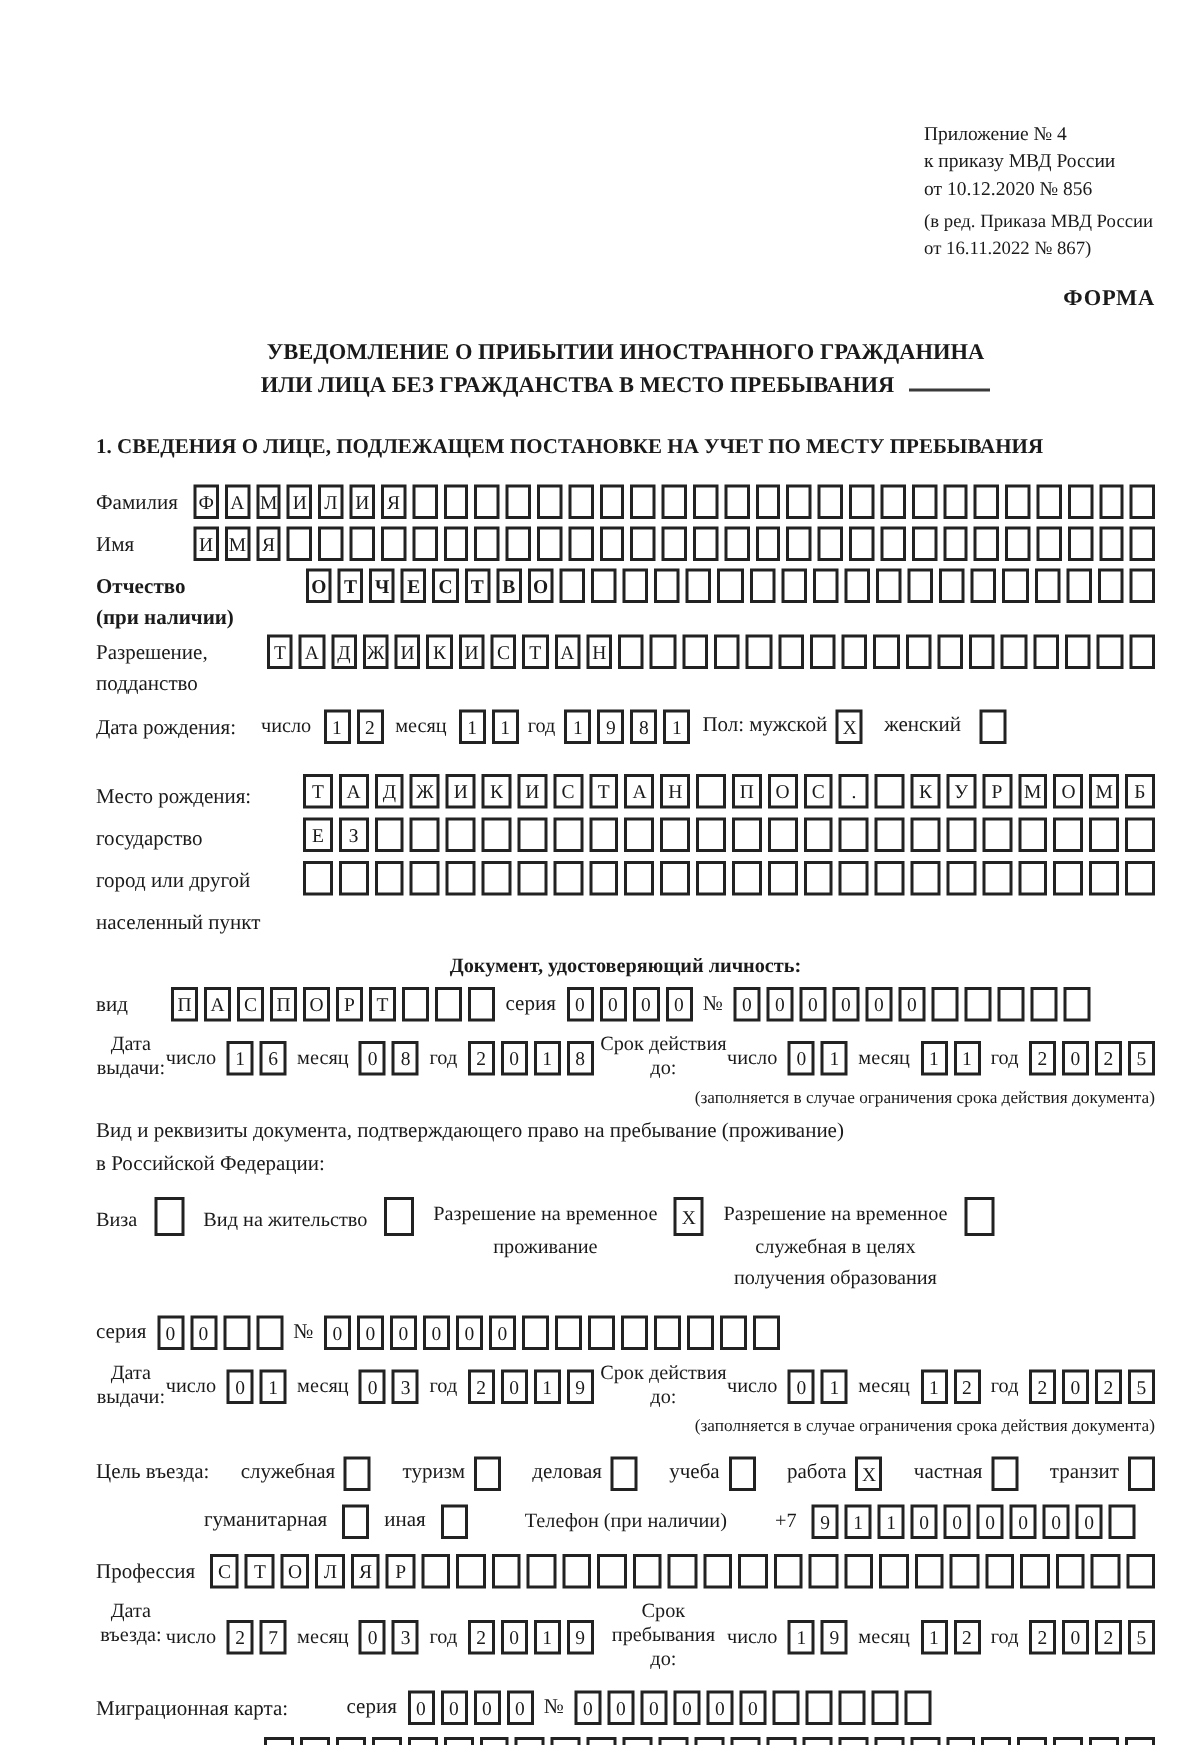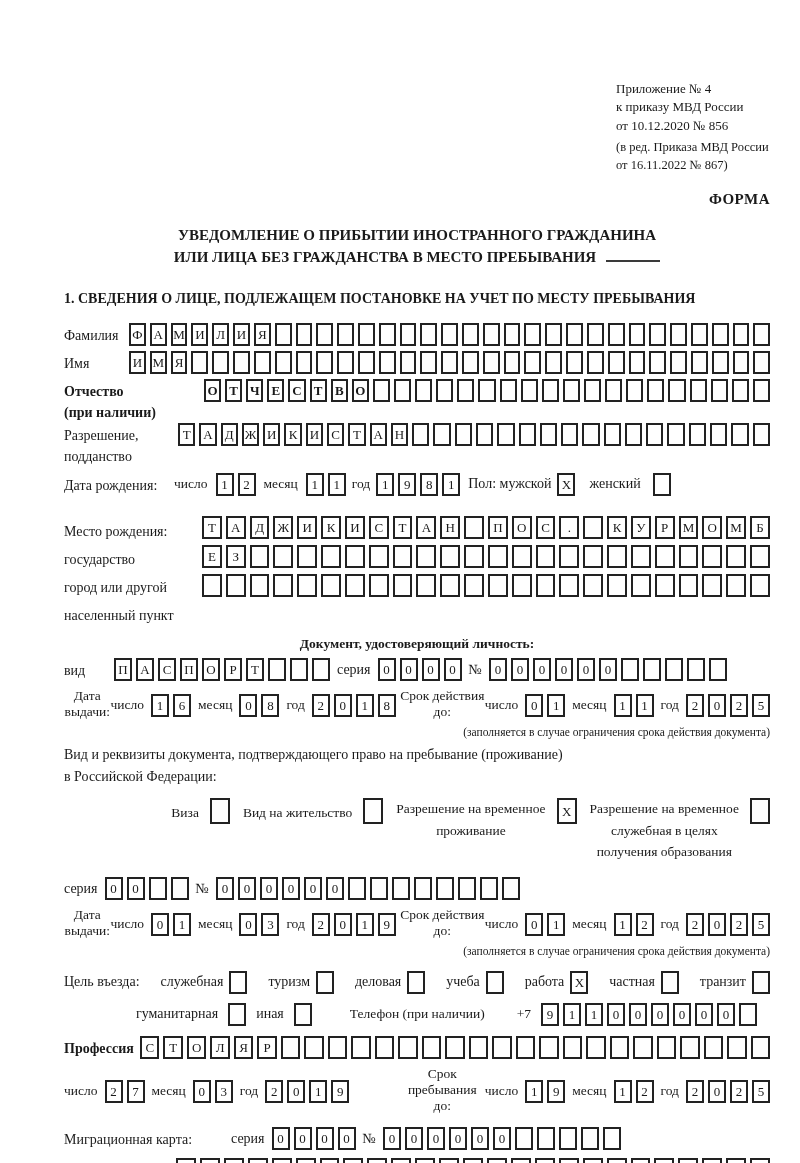--- a/index.html
+++ b/index.html
@@ -21,21 +21,21 @@
   .rows { margin-top:16px; }
 
   
   .frow { display:flex; align-items:flex-start; margin-bottom:5px; }
   .flabel { font-size:14px; line-height:21px; padding-top:2px; flex-shrink:0; }
   .lw-name  { width:65px; }
   .lw-patr  { width:140px; }
   .lw-cit   { width:114px; }
   .lw-birthplace { width:138px; }
   .lw-vid   { width:50px; }
-  .lw-prof  { width:76px;font-weight:bold; }
+  .lw-prof  { width:76px; }
   .lw-mig   { width:160px; }
   .lw-repr  { width:112px; }
 
   .boxes { display:flex; gap:4px; flex-wrap:nowrap; }
   .boxes.fill { flex:1 1 0; }
   .box { width:18px; height:23px; border:2px solid #222; background:#fff;
          display:flex; align-items:center; justify-content:center;
          font-size:13px; line-height:1; flex-shrink:0; }
   .boxes.fill .box { flex:1 1 0; width:auto; min-width:0; }
   .vstack { flex:1 1 0; display:flex; flex-direction:column; gap:6px; }
@@ -52,21 +52,21 @@
   .date-col.left  { width:47%; }
   .date-col.right { width:53%; padding-left:4px; }
   .date-title { text-align:center; font-size:13.5px; margin-bottom:3px; }
   .date-line { display:flex; align-items:center; gap:7px; }
   .dlabel { font-size:13.5px; flex-shrink:0; }
   .validity-note { text-align:right; font-size:11.5px; margin-top:3px; }
 
   .intro { font-size:14px; line-height:1.58; margin-top:6px; }
 
   
-  .options-row { display:flex; align-items:flex-start; margin-top:10px; gap:13px;justify-content:flex-end; }
+  .options-row { display:flex; align-items:flex-start; margin-top:10px; gap:13px; }
   .opt { display:flex; align-items:flex-start; gap:11px; }
   .opt-label { font-size:13.5px; line-height:1.6; text-align:center; }
   .opt-label.single { padding-top:4px; }
   .cb .box { width:20px; height:26px; }
 
   
   .purpose-row { display:flex; align-items:center; margin-top:14px; justify-content:space-between; }
   .purpose-row2 { display:flex; align-items:center; margin-top:9px; margin-left:72px; gap:10px; }
   .pitem { display:flex; align-items:center; gap:6px; }
   .pitem .plbl { font-size:14px; }
@@ -667,20 +667,21 @@
           <span class="box"></span>
           <span class="box"></span>
           <span class="box"></span>
           <span class="box"></span>
           <span class="box"></span>
         </div>
     </div>
 
     <div class="date-pair">
       <div class="date-col left">
+        <div class="date-title">Дата въезда:</div>
         <div class="date-line">
           <span class="dlabel">число</span>
           <span class="boxes">
               <span class="box">2</span>
               <span class="box">7</span>
             </span>
           <span class="dlabel">месяц</span>
           <span class="boxes">
               <span class="box">0</span>
               <span class="box">3</span>

